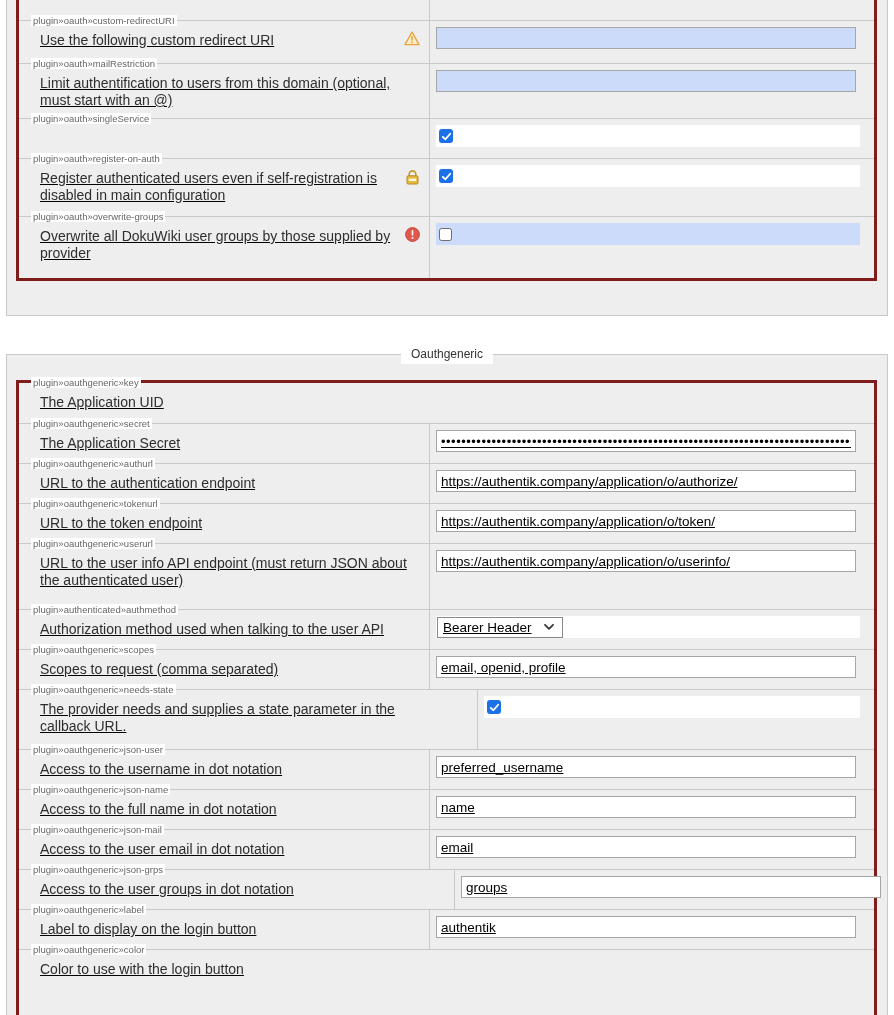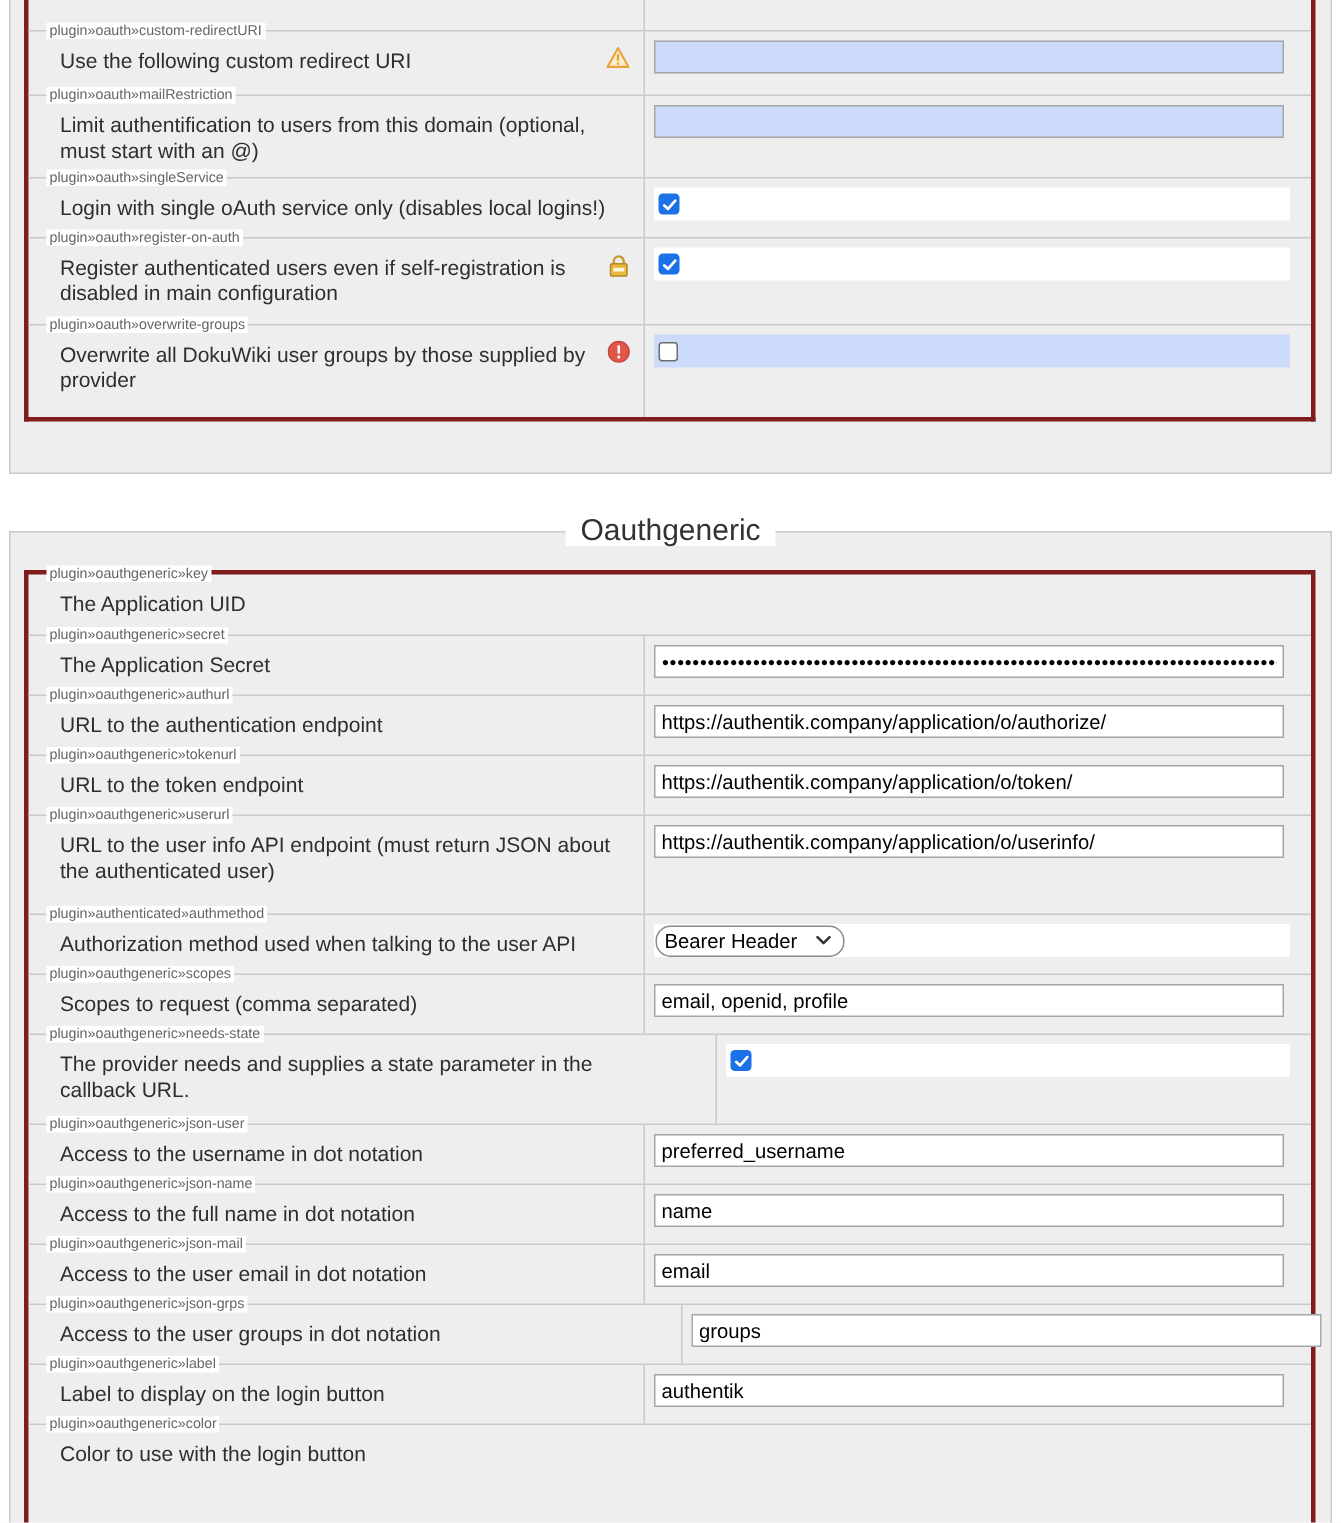--- a/index.html
+++ b/index.html
@@ -1,28 +1,28 @@
 <!DOCTYPE html>
 <html><head>
 <meta charset="utf-8">
 <style>
   * { margin:0; padding:0; box-sizing:border-box; }
   html,body { background:#fff; }
   body {
     width:894px; height:1015px; position:relative; overflow:hidden;
     font-family:"Liberation Sans", sans-serif;
   }
-  .fieldset { background:#eeeeee; border:1px solid #c9c9c9; margin:0 6px; }
+  .fieldset { background:#eeeeee; border:1px solid #c9c9c9; margin:0 6px;text-decoration:underline; }
   .fieldset.cut { border-top:none; padding-bottom:34px; }
   .fieldset.titled { margin-top:38px; padding-bottom:30px; }
 
   .legend-row { text-align:center; height:20px; margin-top:-11px; position:relative; }
   .legend-row span {
     display:inline-block; background:#fff; padding:0 10px;
-    font-size:20px; line-height:20px; color:#333;
+    font-size:12px; line-height:20px; color:#333;
   }
 
   .cfg-table { margin:0 10px 0 9px; border:3px solid #7f1d1d; }
   .fieldset.titled .cfg-table { margin-top:16px; }
   .cfg-table .row { display:flex; position:relative; border-top:1px solid #c9c9c9; }
   .cfg-table .row:first-child { border-top:none; }
   .fieldset.cut .cfg-table { border-top:none; }
   .fieldset.cut .cfg-table .row { border-top:1px solid #c9c9c9; }
   .fieldset.cut .cfg-table .row.spacer { border-top:none; }
 
@@ -54,21 +54,21 @@
   .strip.blue { background:#ccdbfa; }
 
   .cb { width:14px; height:14px; margin-left:3px; border-radius:3px;
         display:flex; align-items:center; justify-content:center; }
   .cb.checked { background:#1b72e8; }
   .cb.unchecked { width:13px; height:13px; background:#fff;
         border:1px solid #6d6d6d; border-radius:2.5px; }
 
   .sel {
     height:21px; margin-left:1px; background:#fff;
-    border:1px solid #8a8a8a; border-radius:10px;
+    border:1px solid #8a8a8a; border-radius:0;
     display:inline-flex; align-items:center; gap:12px;
     padding:0 8px 0 5px; font-size:13.5px; color:#000;
   }
 </style>
 </head>
 <body>
 
 <div id="root">
     <div class="fieldset cut">
       <div class="cfg-table">
@@ -86,21 +86,21 @@
             <input class="txt blue" type="text" value="" style="">
           </div>
         </div>
         <div class="row" style="min-height: 55px;">
           <div class="cell-label"><span class="key">plugin»oauth»mailRestriction</span><span class="lbl">Limit authentification to users from this domain (optional, must start with an @)</span></div>
           <div class="cell-value">
             <input class="txt blue" type="text" value="" style="">
           </div>
         </div>
         <div class="row" style="min-height: 40px;">
-          <div class="cell-label"><span class="key">plugin»oauth»singleService</span><span class="lbl">Login with single oAuth service only (disables local logins!)</span></div>
+          <div class="cell-label"><span class="key">plugin»oauth»singleService</span></div>
           <div class="cell-value">
             <div class="strip">
               <div class="cb checked">
                 <svg width="11" height="11" viewBox="0 0 12 12">
                   <path d="M2 6.5 L4.8 9 L10 3" fill="none" stroke="#fff" stroke-width="2" stroke-linecap="round" stroke-linejoin="round"></path>
                 </svg>
               </div>
             </div>
           </div>
         </div>

